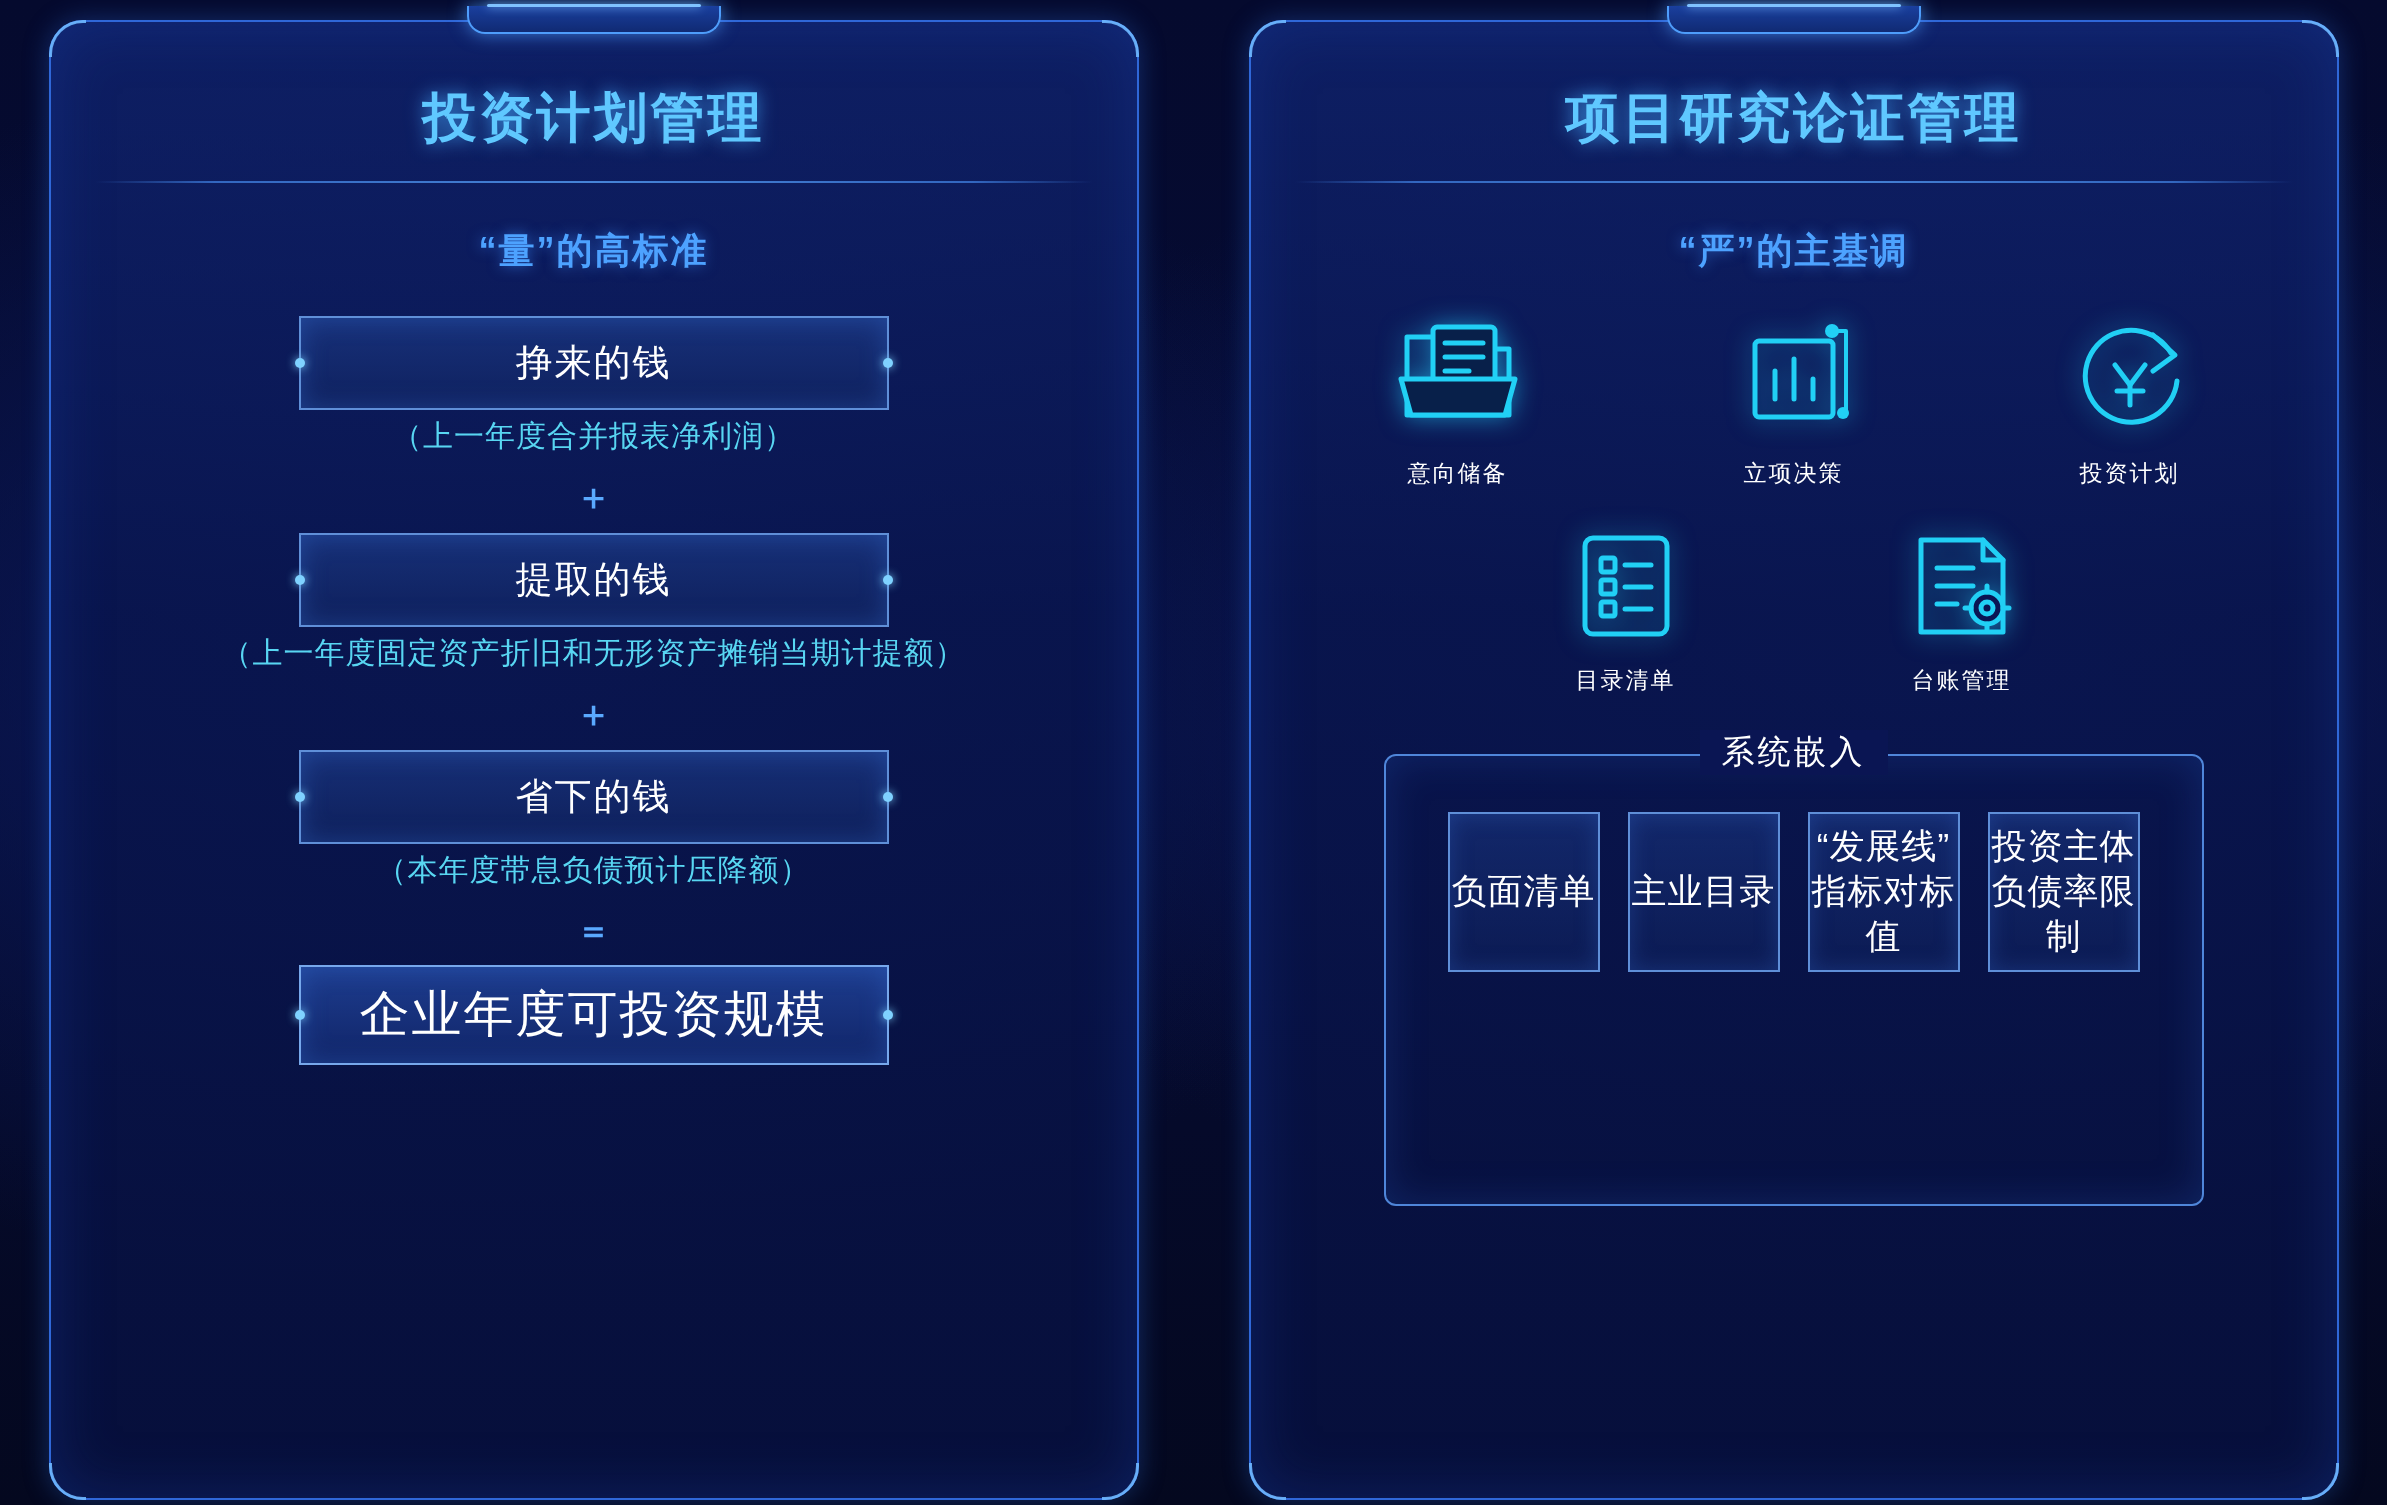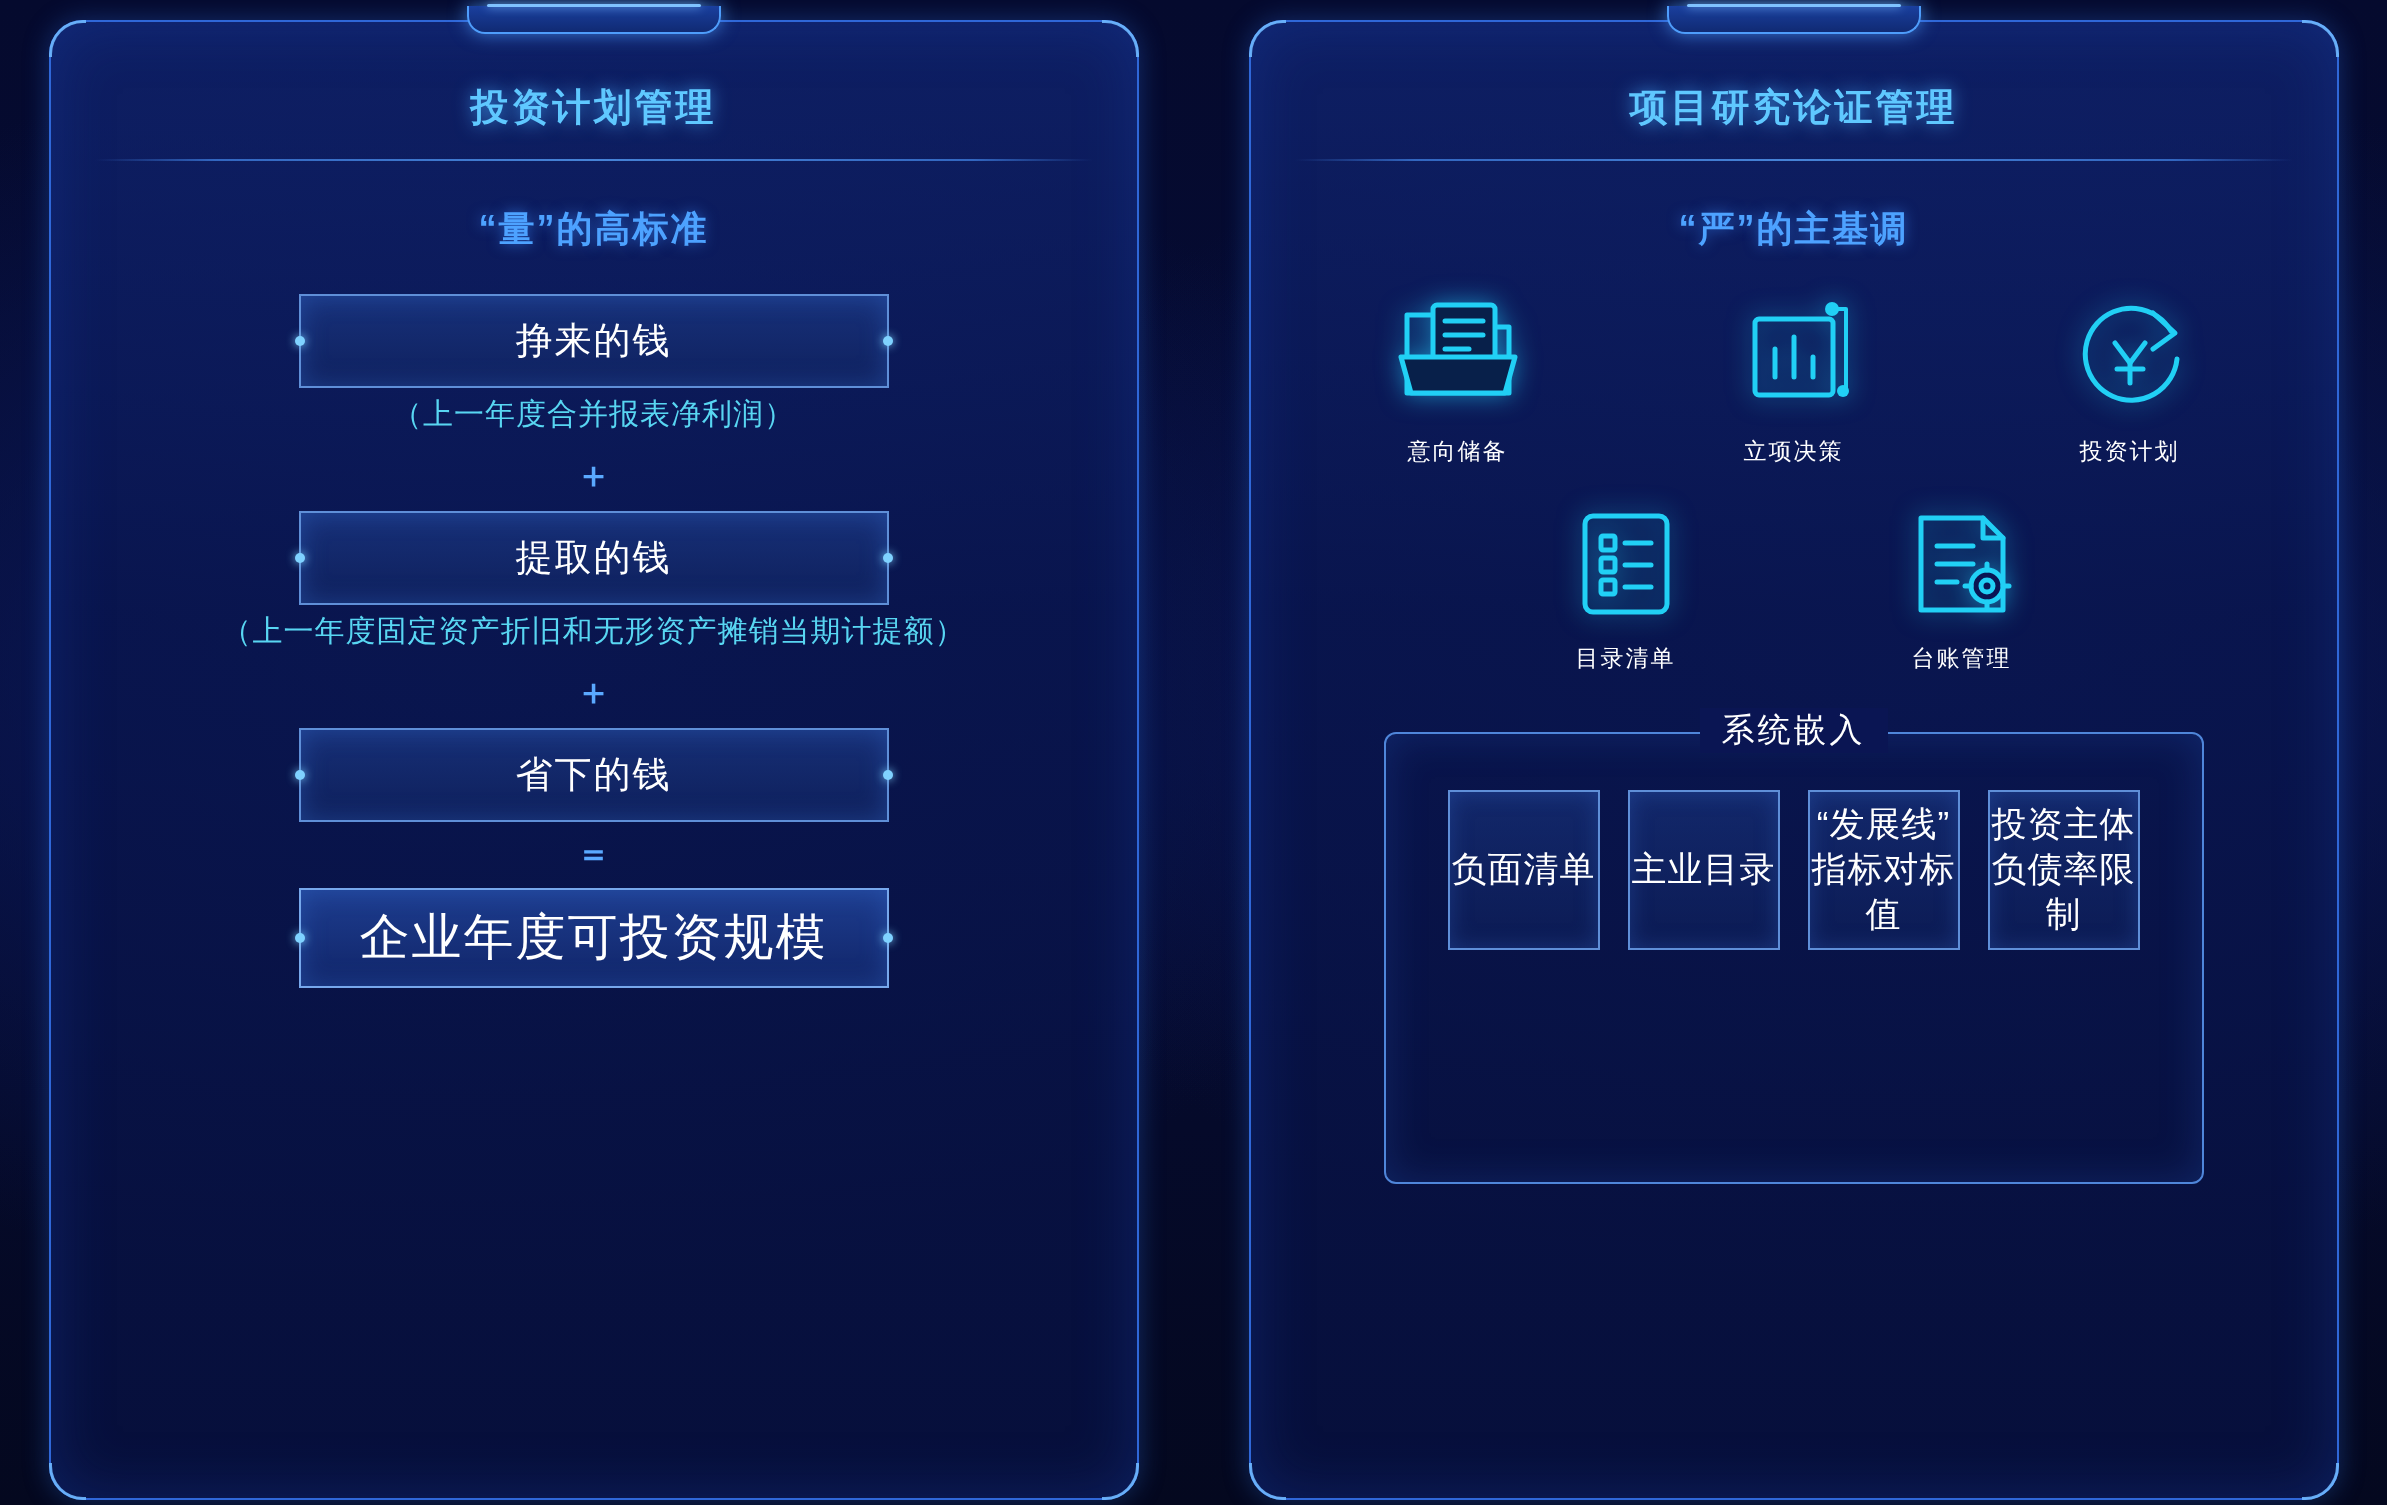--- a/index.html
+++ b/index.html
@@ -80,21 +80,21 @@
     opacity: .9;
   }
   .corner.tl { top: -2px; left: -2px; border-right: none; border-bottom: none; border-radius: 34px 0 0 0;}
   .corner.tr { top: -2px; right: -2px; border-left: none; border-bottom: none; border-radius: 0 34px 0 0;}
   .corner.bl { bottom: -2px; left: -2px; border-right: none; border-top: none; border-radius: 0 0 0 34px;}
   .corner.br { bottom: -2px; right: -2px; border-left: none; border-top: none; border-radius: 0 0 34px 0;}
 
   .panel-title {
     text-align: center;
     color: #5fc8ff;
-    font-size: 38px;
+    font-size: 54px;
     font-weight: bold;
     letter-spacing: 3px;
     text-shadow: 0 0 18px rgba(70,170,255,0.8);
     margin: 24px 0 26px 0;
   }
 
   .title-rule {
     height: 2px;
     background: linear-gradient(90deg, rgba(70,140,255,0) 0%, #3f7fe0 12%, #5aa6ff 50%, #3f7fe0 88%, rgba(70,140,255,0) 100%);
     margin: 0 auto 44px auto;
@@ -276,20 +276,21 @@
         <span>提取的钱</span>
       </div>
       <div class="flow-note">（上一年度固定资产折旧和无形资产摊销当期计提额）</div>
       <div class="op">＋</div>
 
       <div class="flow-box">
         <span class="dot l"></span>
         <span class="dot r"></span>
         <span>省下的钱</span>
       </div>
+      <div class="flow-note">（本年度带息负债预计压降额）</div>
       <div class="op eq">＝</div>
 
       <div class="flow-box result">
         <span class="dot l"></span>
         <span class="dot r"></span>
         <span>企业年度可投资规模</span>
       </div>
 
     </div>
   </section>

